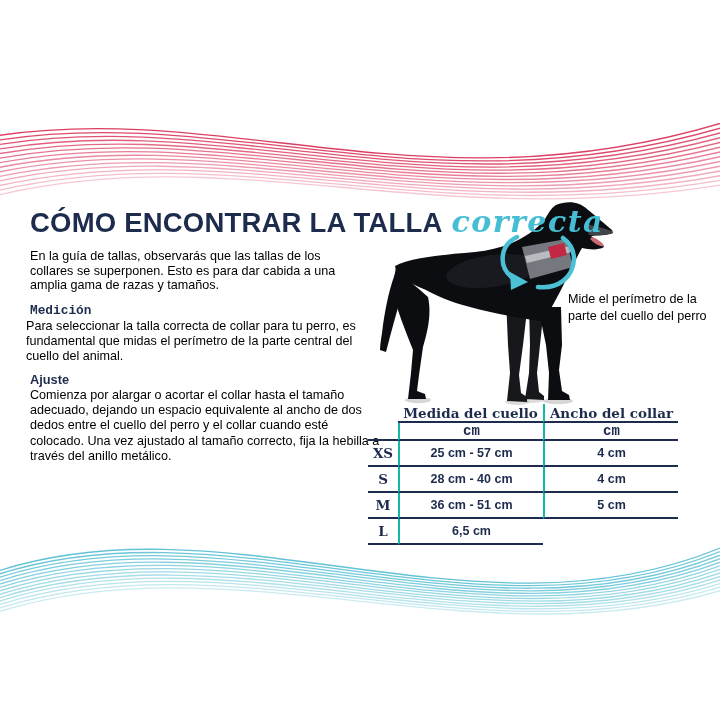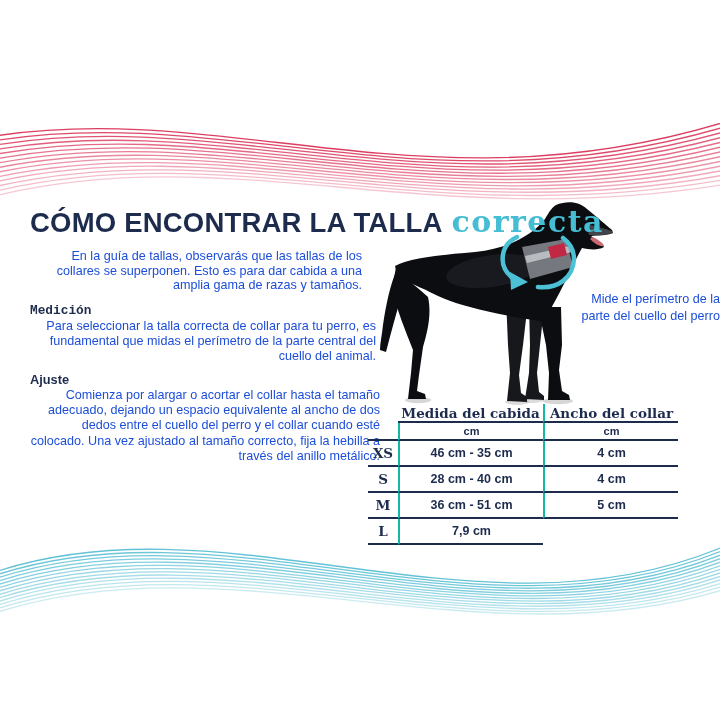--- a/index.html
+++ b/index.html
@@ -14,25 +14,25 @@
 
   #dog-svg{position:absolute;left:380px;top:195px;z-index:1;}
 
   .content{position:absolute;z-index:2;}
 
   #page-title{
     left:30px;top:204px;color:#1d2b4d;font-weight:bold;font-size:27.5px;
     letter-spacing:.2px;white-space:nowrap;display:flex;align-items:baseline;
   }
   #page-title .accent{
-    font-family:"DejaVu Serif",serif;font-weight:bold;
+    font-family:"DejaVu Serif",serif;font-style:italic;font-weight:bold;
     color:#45bed3;font-size:30px;margin-left:9px;letter-spacing:1.5px;
   }
 
-  .para{color:#1d4ed8;font-size:12.6px;line-height:15.2px;text-align:right;}
+  .para{color:#000000;font-size:12.6px;line-height:15.2px;}
   #intro{left:30px;top:249px;width:332px;line-height:14.6px;}
   .sec-head{left:30px;color:#1d2b4d;font-weight:bold;font-size:12.8px;}
   #medicion-head{top:303px;font-family:Liberation Mono, monospace;}
   #medicion-body{left:26px;top:319px;width:350px;}
   #ajuste-head{top:372px;}
   #ajuste-body{left:30px;top:388px;width:350px;}
 
   #annotation{left:568px;top:291px;width:152px;line-height:16.6px;}
 
   
@@ -42,21 +42,21 @@
     grid-template-columns:30px 145px 135px;
     grid-template-rows:19px 18px 26px 26px 26px 26px;
   }
   #size-table .cell{
     display:flex;align-items:center;justify-content:center;
     color:#1d2b4d;box-sizing:border-box;
   }
   .b-left{border-left:2px solid #14b8a6;}
   .b-bottom{border-bottom:2px solid #1d2b4d;}
   .th{font-family:"DejaVu Serif",serif;font-weight:bold;font-size:13.5px;}
-  .unit{font-family:Liberation Sans, sans-serif;font-weight:bold;font-size:11px;}
+  .unit{font-family:Liberation Mono, monospace;font-weight:bold;font-size:14px;}
   .size-label{font-family:"DejaVu Serif",serif;font-weight:bold;font-size:13.5px;}
   .val{font-size:12.5px;font-weight:bold;color:#2e3c60;}
 </style>
 </head>
 <body>
 
 <svg id="top-waves" class="wave-svg" width="720" height="230" viewBox="0 0 720 230">
   <g id="top-waves-g">
       <path d="M -5 136 C 230 100, 430 212, 725 122" fill="none" stroke="rgb(217,46,84)" stroke-width="1.3" opacity="0.92"></path>
       <path d="M -5 140.6 C 230 103, 430 213.6, 725 126.8" fill="none" stroke="rgb(219,57,93)" stroke-width="1.3" opacity="0.92"></path>
@@ -145,34 +145,34 @@
 <div id="medicion-body" class="content para">Para seleccionar la talla correcta de collar para tu perro, es fundamental que midas el perímetro de la parte central del cuello del animal.</div>
 
 <div id="ajuste-head" class="content sec-head">Ajuste</div>
 <div id="ajuste-body" class="content para">Comienza por alargar o acortar el collar hasta el tamaño adecuado, dejando un espacio equivalente al ancho de dos dedos entre el cuello del perro y el collar cuando esté colocado. Una vez ajustado al tamaño correcto, fija la hebilla a través del anillo metálico.</div>
 
 <div id="annotation" class="content para">Mide el perímetro de la parte del cuello del perro</div>
 
 <div id="size-table" class="content">
 
   <div class="cell"></div>
-  <div class="cell th b-bottom">Medida del cabida</div>
+  <div class="cell th b-bottom">Medida del cuello</div>
   <div class="cell th b-left b-bottom">Ancho del collar</div>
 
   <div class="cell b-bottom"></div>
   <div class="cell unit b-left b-bottom">cm</div>
   <div class="cell unit b-left b-bottom">cm</div>
 
   <div class="cell size-label b-bottom">XS</div>
-  <div class="cell val b-left b-bottom">46 cm - 35 cm</div>
+  <div class="cell val b-left b-bottom">25 cm - 57 cm</div>
   <div class="cell val b-left b-bottom">4 cm</div>
 
   <div class="cell size-label b-bottom">S</div>
   <div class="cell val b-left b-bottom">28 cm - 40 cm</div>
   <div class="cell val b-left b-bottom">4 cm</div>
 
   <div class="cell size-label b-bottom">M</div>
   <div class="cell val b-left b-bottom">36 cm - 51 cm</div>
   <div class="cell val b-left b-bottom">5 cm</div>
 
   <div class="cell size-label b-bottom">L</div>
-  <div class="cell val b-left b-bottom">7,9 cm</div>
+  <div class="cell val b-left b-bottom">6,5 cm</div>
 </div>
 
 </body></html>

